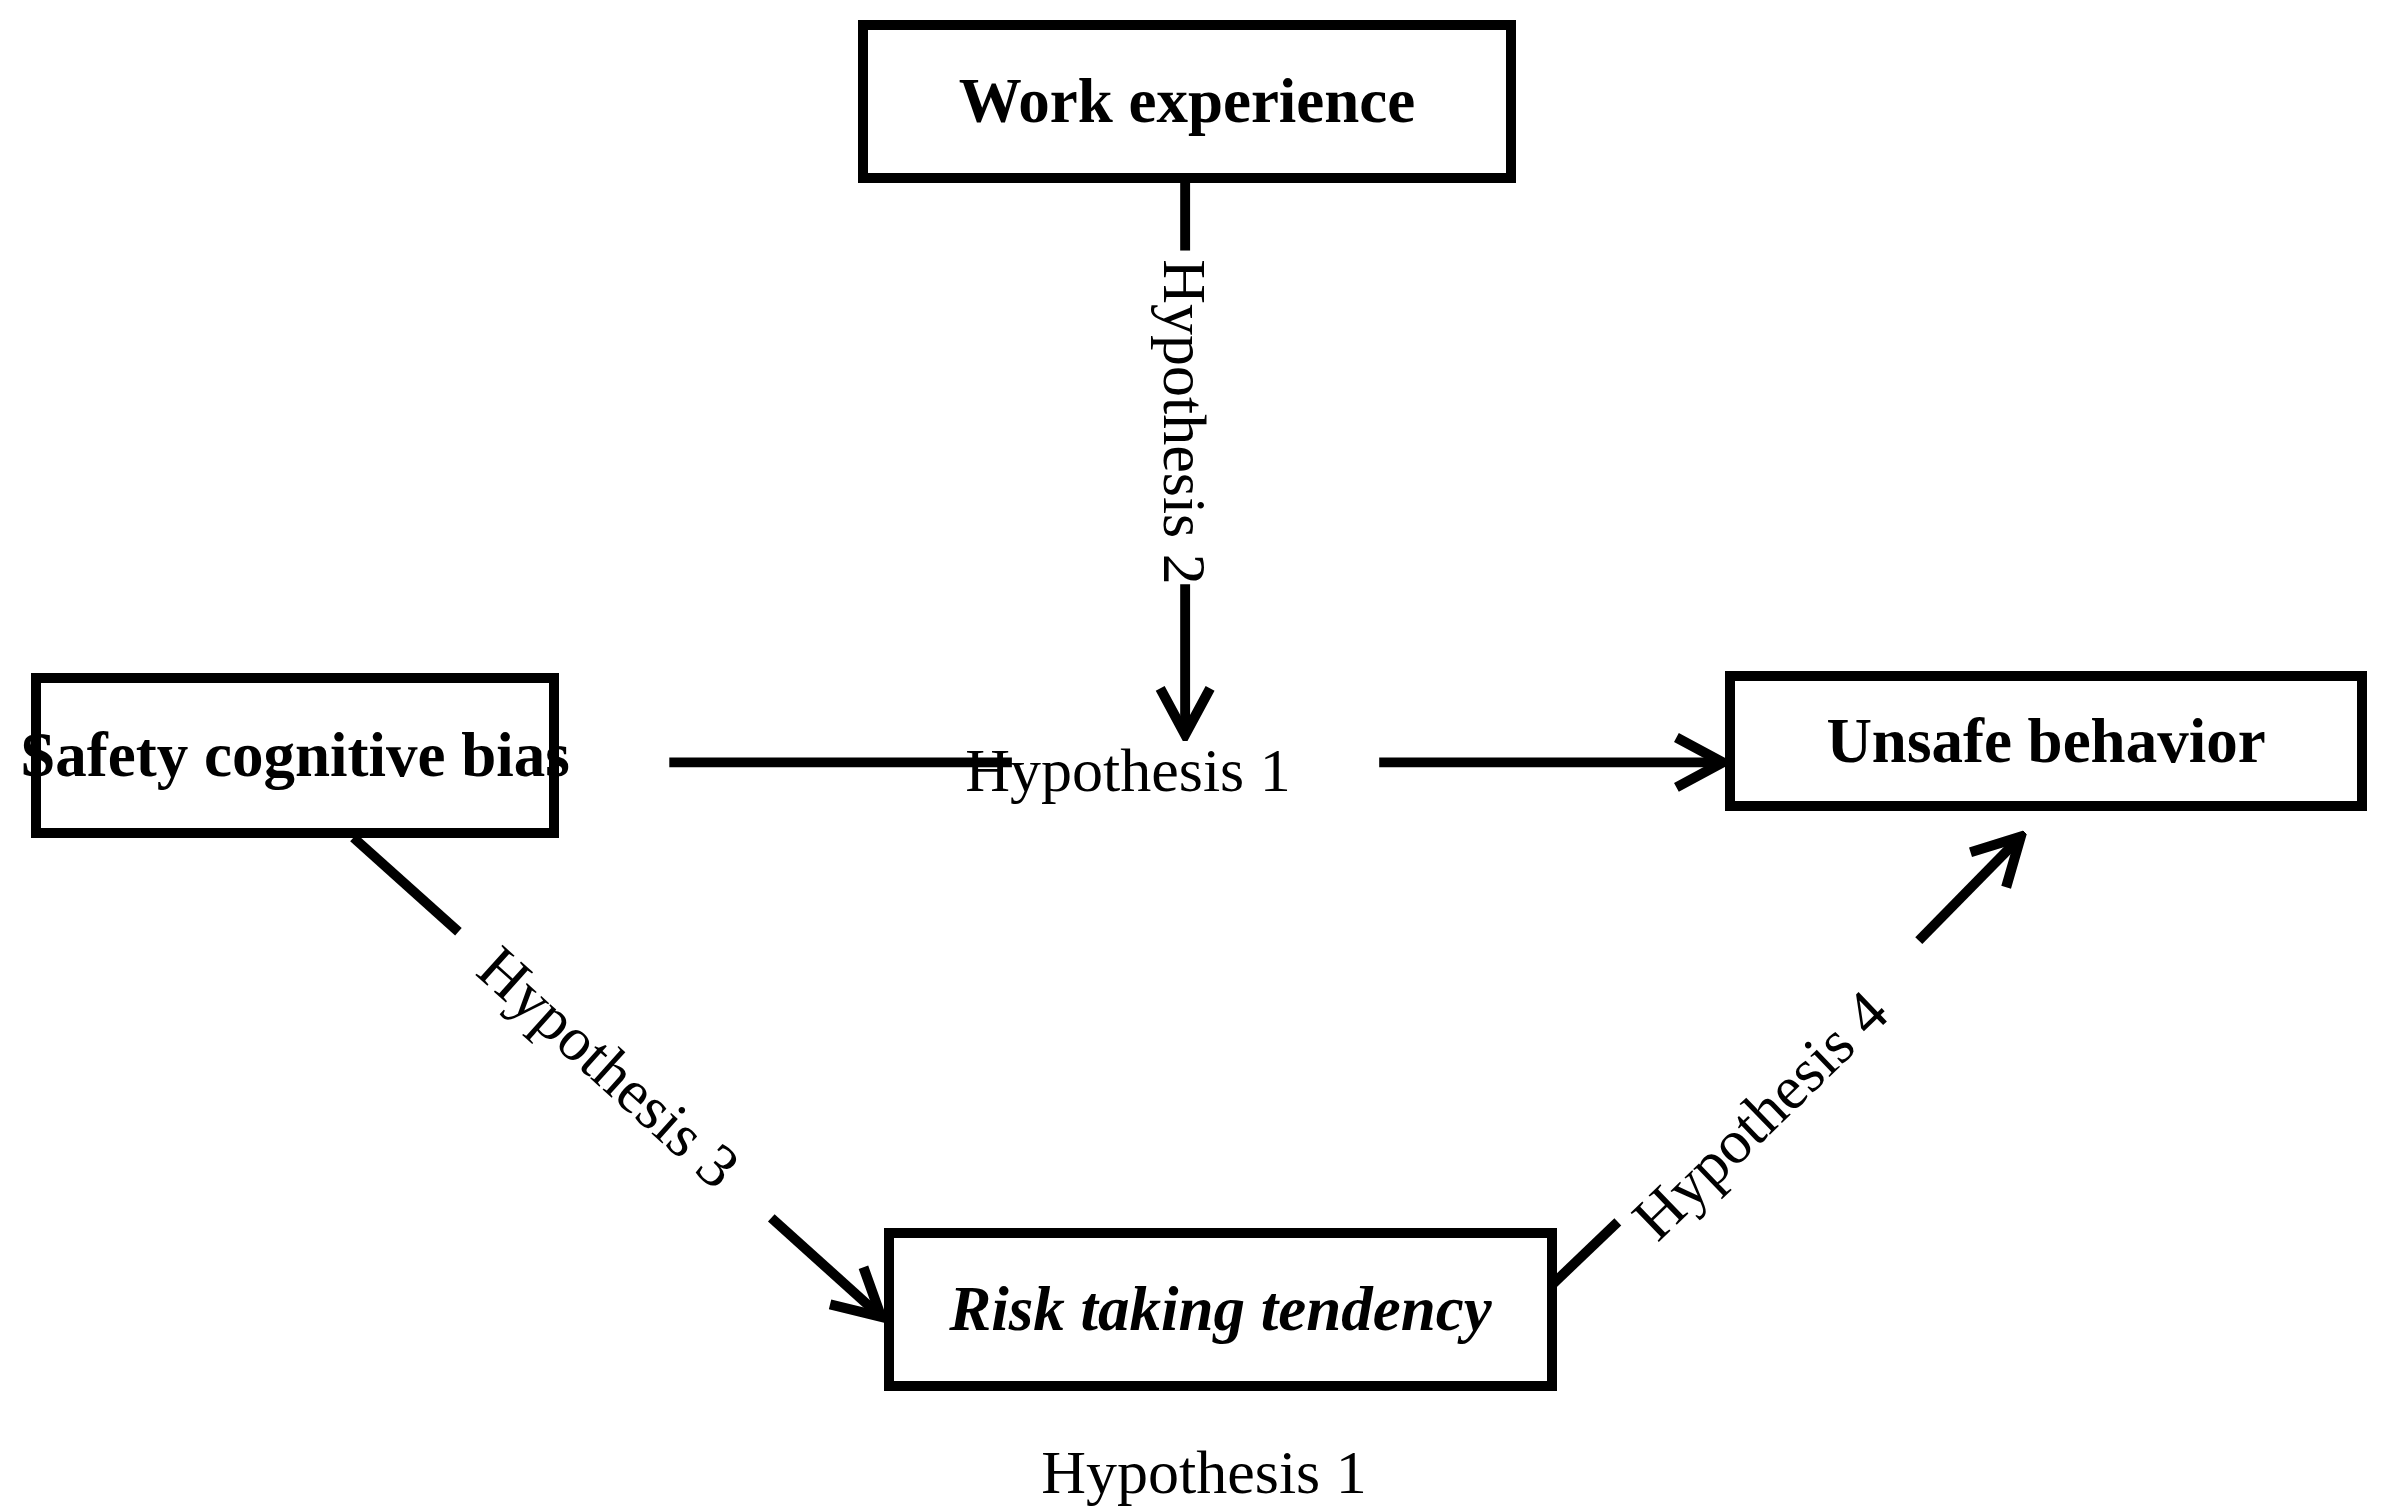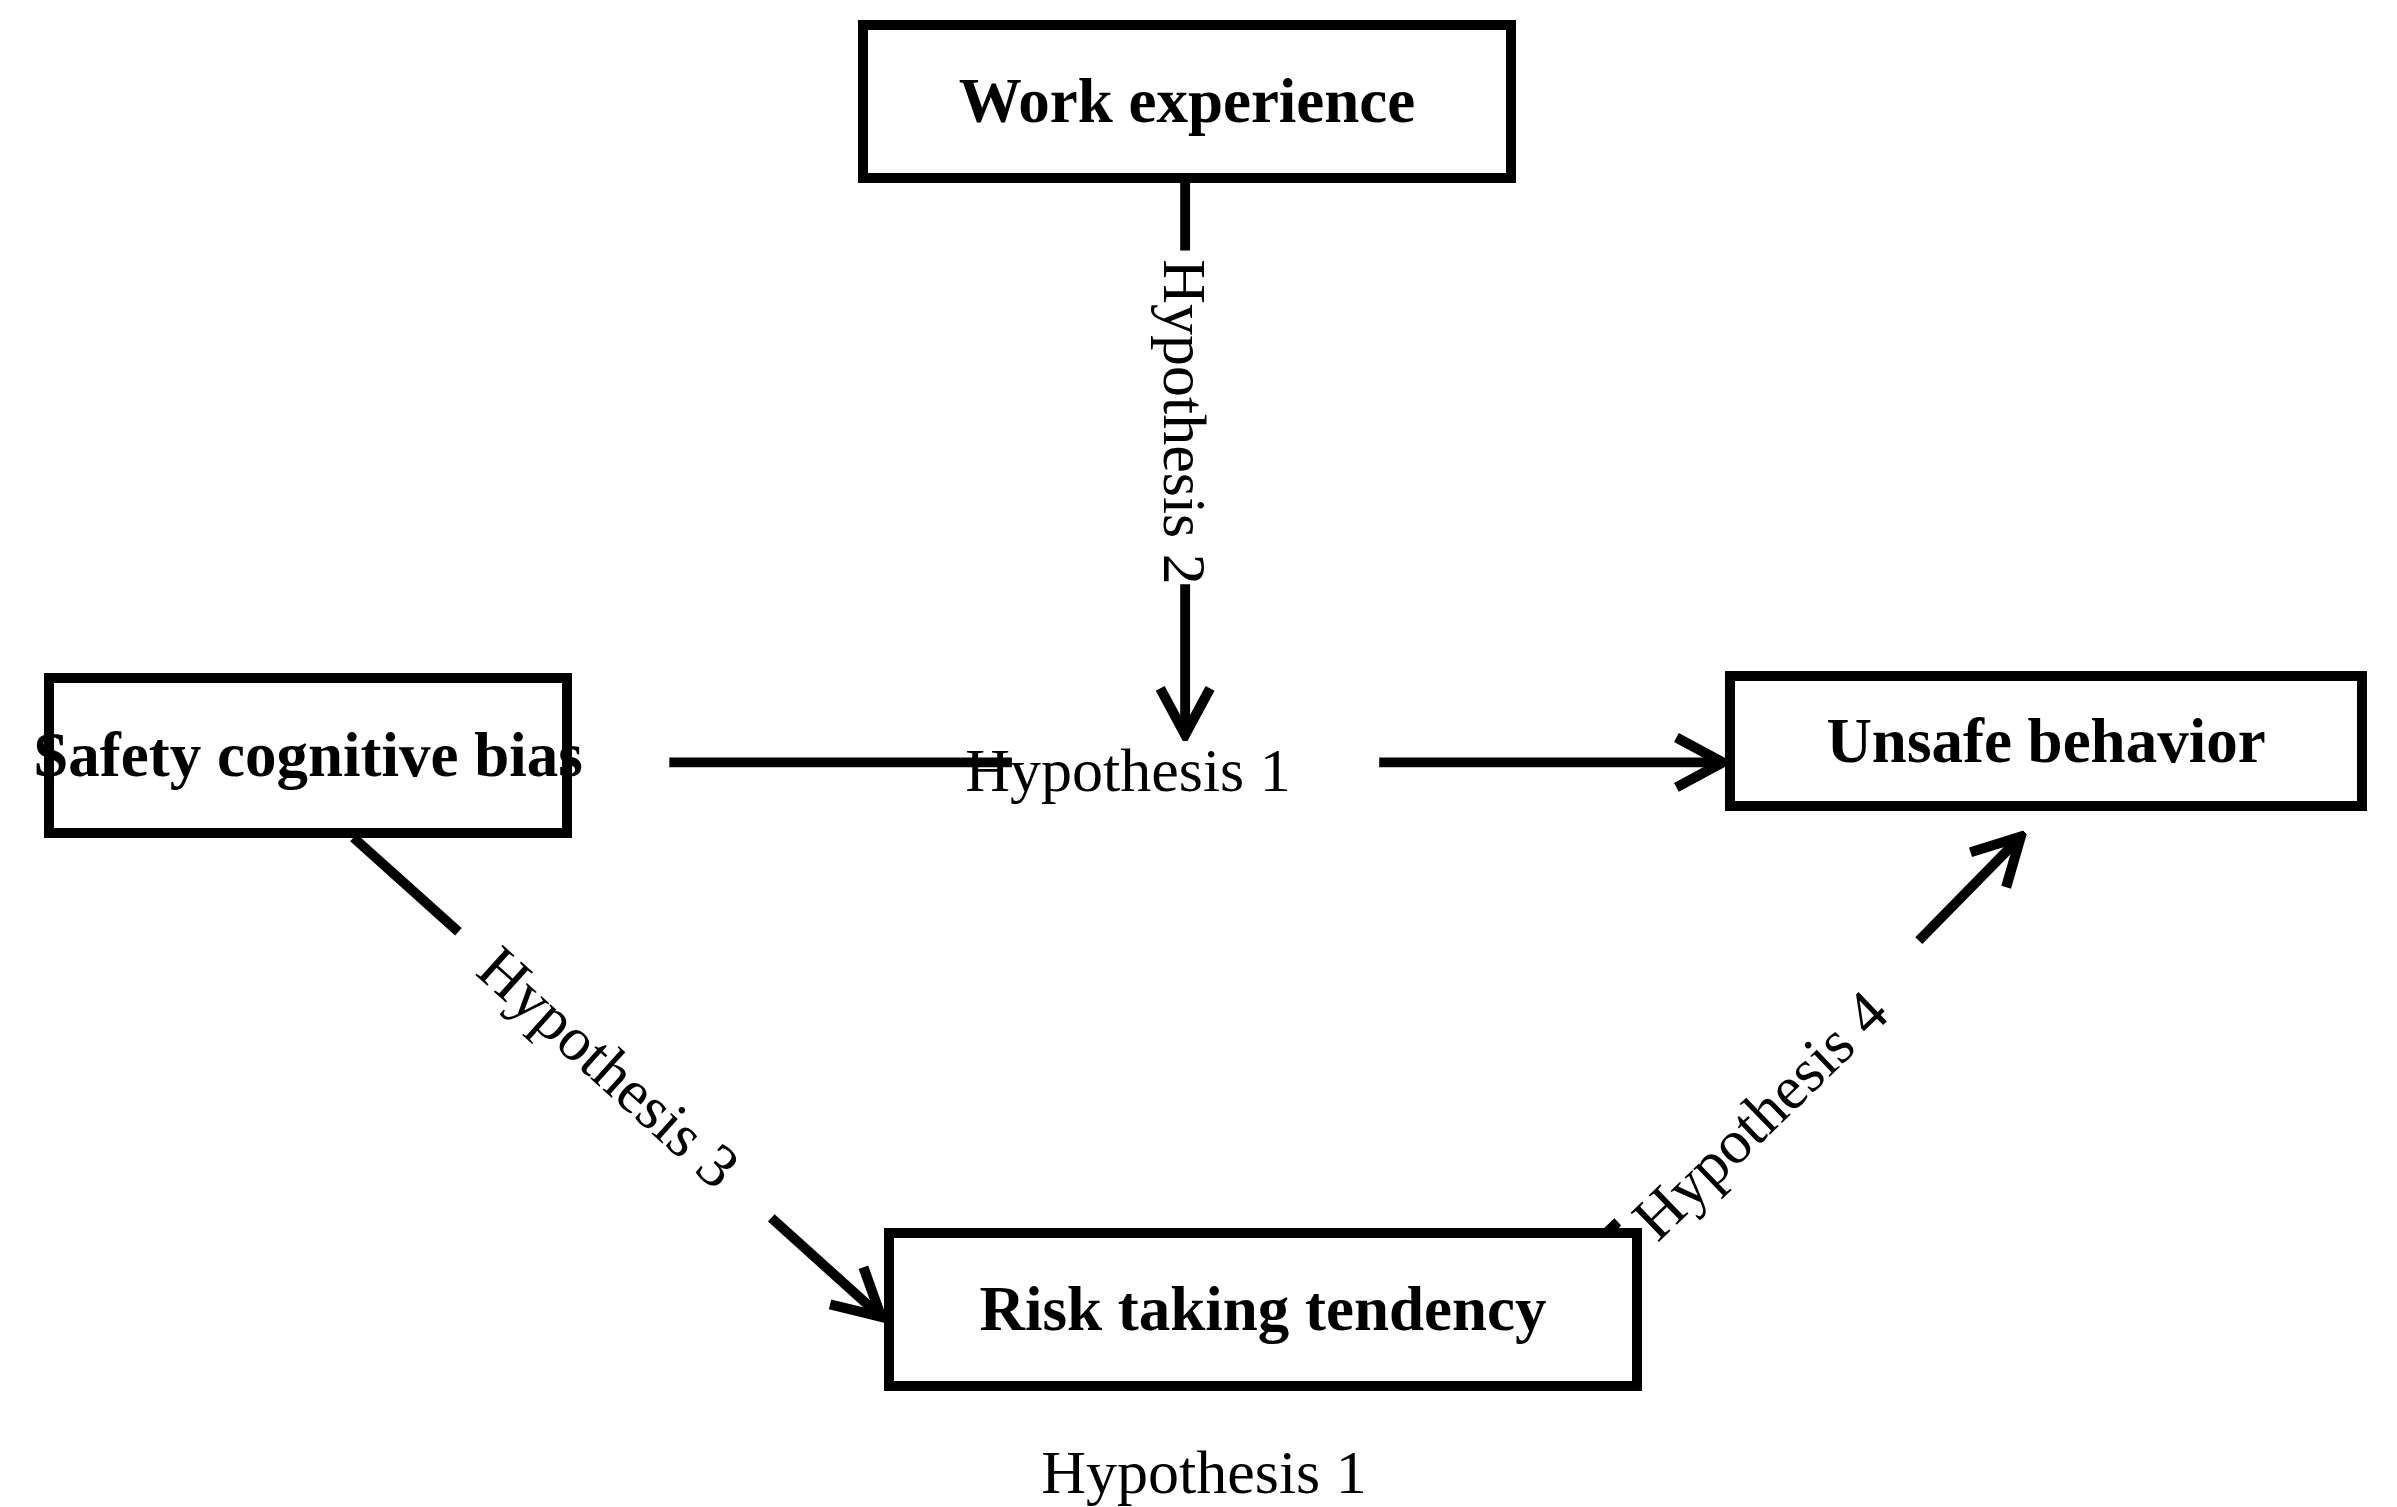--- a/index.html
+++ b/index.html
@@ -36,23 +36,23 @@
     display: flex;
     align-items: center;
     justify-content: center;
     font-weight: bold;
     font-size: 63px;
     line-height: 1;
     white-space: nowrap;
     text-align: center;
   }
   .node-work      { left: 858px;  top: 20px;   width: 658px; height: 163px; }
-  .node-safety    { left: 44px;   top: 673px;  width: 528px; height: 165px; }
+  .node-safety    { left: 31px;   top: 673px;  width: 528px; height: 165px; }
   .node-unsafe    { left: 1725px; top: 671px;  width: 642px; height: 140px; }
-  .node-risk      { left: 884px;  top: 1228px; width: 758px; height: 163px; }
+  .node-risk      { left: 884px;  top: 1228px; width: 673px; height: 163px; font-style: italic; }
   .hyp {
     position: absolute;
     font-size: 62px;
     line-height: 1;
     white-space: nowrap;
     font-weight: normal;
   }
   .hyp-1 { left: 1128px; top: 770px;  transform: translate(-50%,-50%); }
   .hyp-2 { left: 1185px; top: 422px;  transform: translate(-50%,-50%) rotate(90deg); }
   .hyp-3 { left: 609px;  top: 1067px; transform: translate(-50%,-50%) rotate(42deg); }

